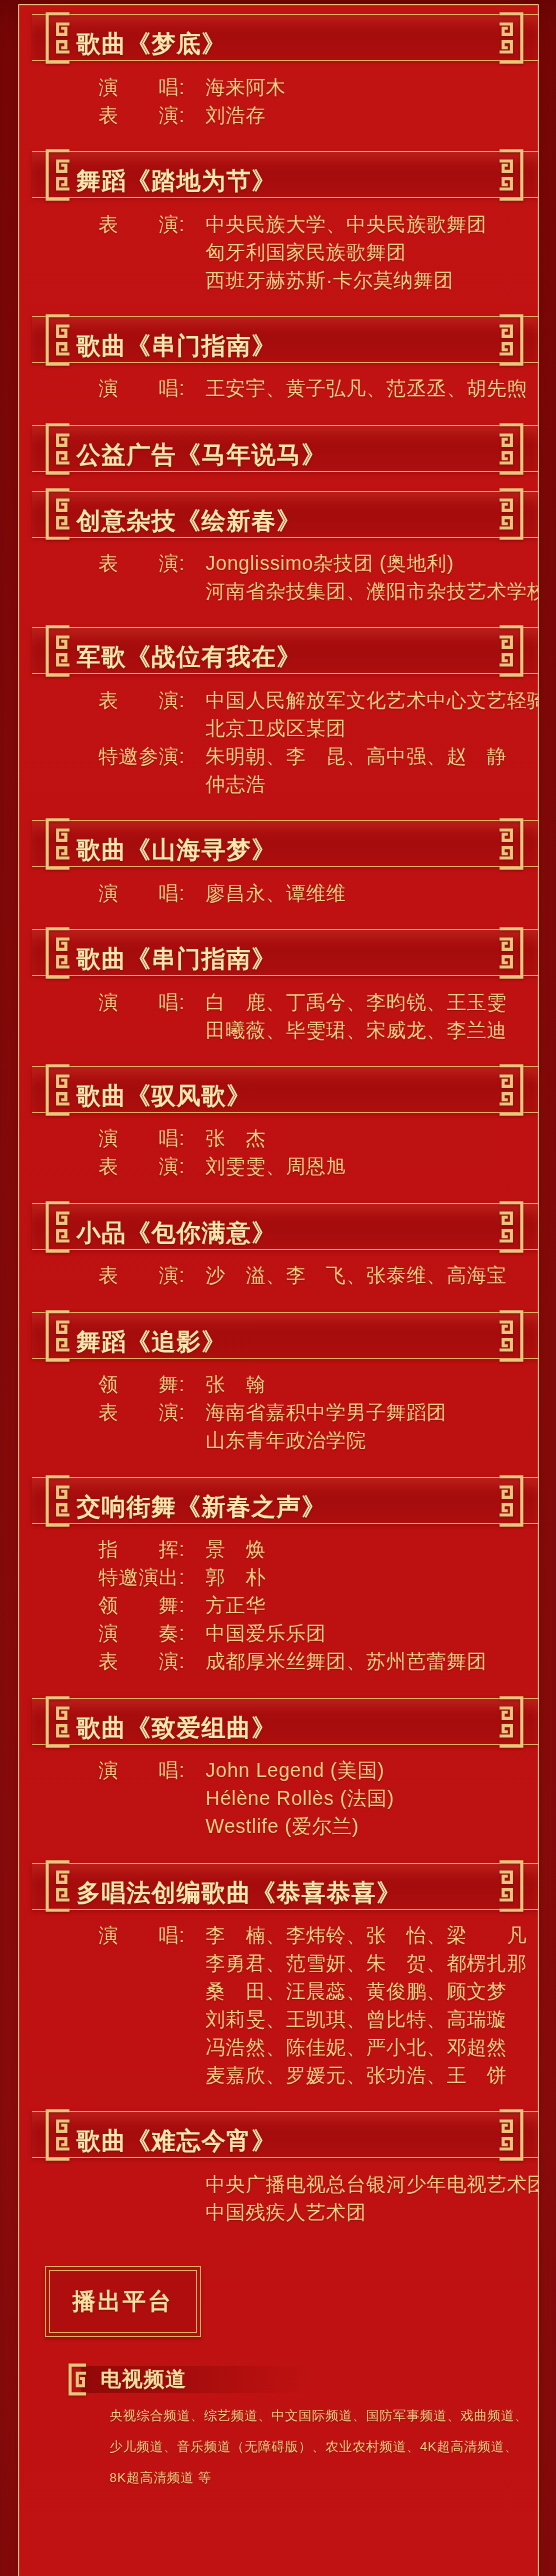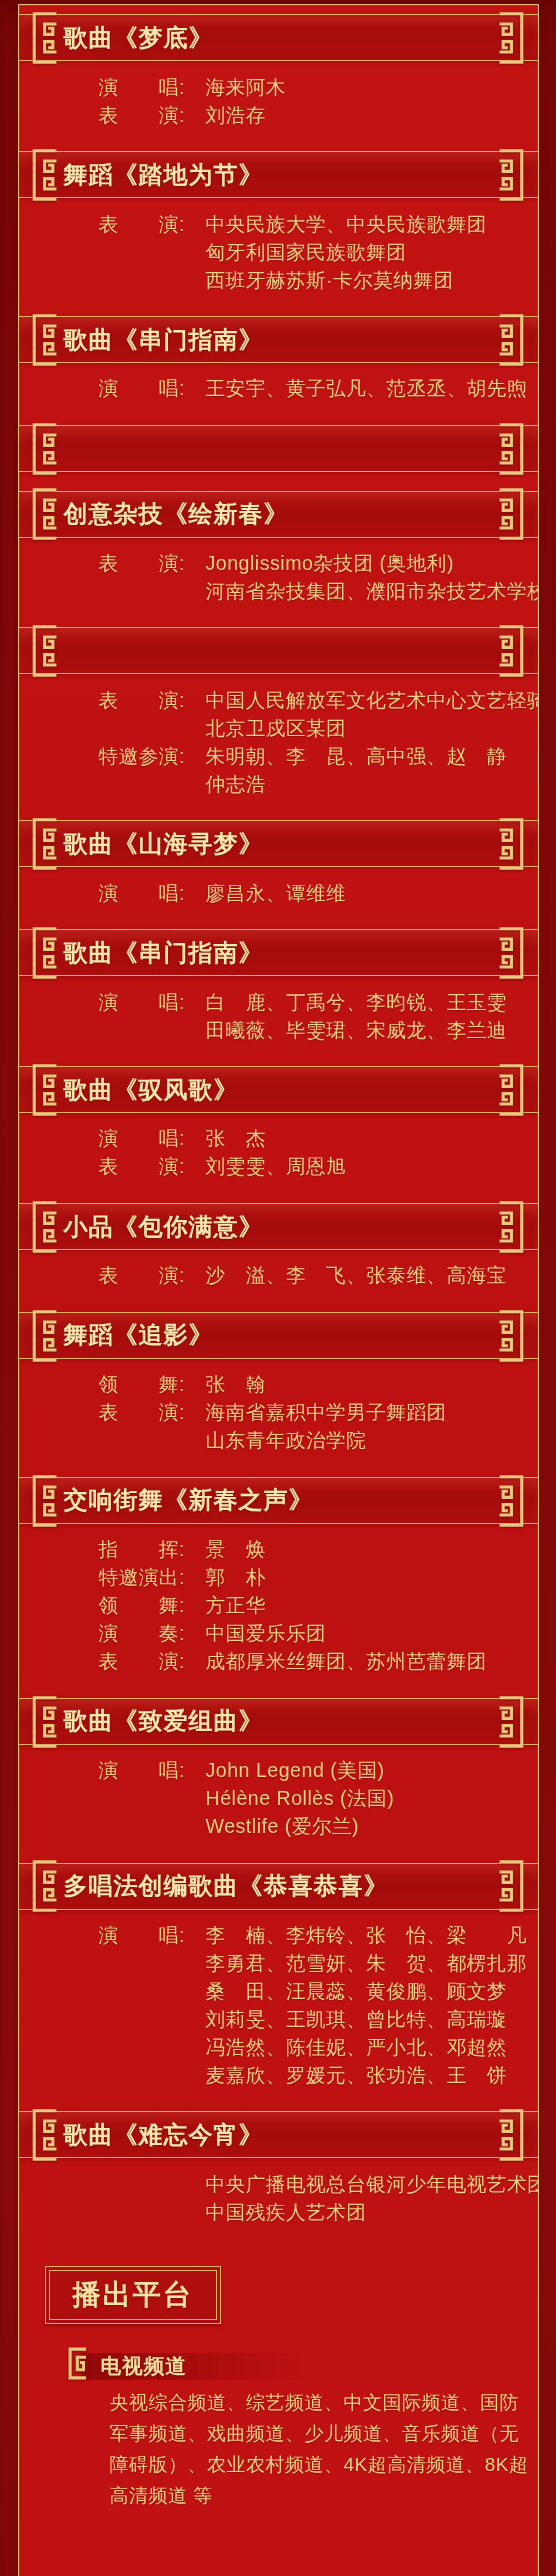--- a/index.html
+++ b/index.html
@@ -9,52 +9,52 @@
   .page::after{content:"";position:absolute;inset:0;pointer-events:none;
         box-shadow:inset 20.6px 0 41px rgba(60,0,0,.35), inset -20.6px 0 41px rgba(60,0,0,.35);}
   
   .panel{position:absolute;top:4.1px;left:17.5px;right:17.5px;bottom:192px;
          background:linear-gradient(180deg,#c21313 0%,#bd1010 50%,#c01212 100%);
          border:1.5px solid #e8c27c;border-top-width:1px;border-radius:0 0 36px 36px;
          box-shadow:0 0 9.3px rgba(60,0,0,.4), inset 0 0 0 0.5px rgba(255,230,170,.18);
          padding-top:9.3px;overflow:hidden;z-index:2;}
   
   .program{margin-bottom:18.5px;}
-  .banner{position:relative;height:45px;display:flex;align-items:center;
+  .banner{position:relative;height:45px;display:flex;align-items:flex-end;
           background:linear-gradient(180deg,#b51212 0%,#a50c0c 45%,#ad0e0e 100%);
           border-top:1px solid #e2b163;border-bottom:1px solid #e2b163;
-          box-shadow:0 2.1px 4.1px rgba(80,0,0,.35), inset 0 7.2px 9.3px rgba(255,190,120,.08);}
+          box-shadow:0 2.1px 4.1px rgba(80,0,0,.35), inset 0 7.2px 9.3px rgba(255,190,120,.08);margin-left:13px;}
   .banner .title{margin:0 0 0 45px;font-size:24px;font-weight:bold;color:#f8e7ae;
           letter-spacing:1px;text-shadow:0 1px 1.5px rgba(90,20,0,.65);}
   .bracket{position:absolute;top:-4.1px;height:54px;width:31px;stroke:#eac67e;stroke-width:6;
            fill:none;filter:drop-shadow(0 1px 1px rgba(80,10,0,.5));}
   .bracket.l{left:8.2px;}
   .bracket.r{right:8.2px;transform:scaleX(-1);}
   
   .credits{padding:11.3px 10.3px 4.1px 45px;}
   .credits.empty{padding:0;}
   .credit-line{font-size:19.6px;line-height:28px;color:#f2d088;letter-spacing:0.5px;
                text-shadow:0 0.5px 1px rgba(90,20,0,.5);white-space:nowrap;margin-left:35px;}
   .credit-line .lab{display:inline-block;width:107px;color:#f2d088;}
   
   .pf-section{margin-top:36px;}
   .pf-frame{display:inline-block;margin-left:26px;border:1px solid #e0b264;padding:3.1px;
             background:rgba(150,8,8,.35);box-shadow:0 1.5px 3.1px rgba(80,0,0,.4);}
-  .pf-inner{border:1px solid #e0b264;padding:5px 23px;font-size:28px;font-weight:bold;
+  .pf-inner{border:1px solid #e0b264;padding:15px 23px;font-size:23px;font-weight:bold;
             color:#f6e2a4;letter-spacing:2.1px;text-shadow:0 1px 1.5px rgba(90,20,0,.6);}
   .pf-groups{margin-top:28px;}
   .pf-group{margin-bottom:23px;}
-  .pf-sub{position:relative;height:28px;display:flex;align-items:flex-end;margin-bottom:7.2px;}
+  .pf-sub{position:relative;height:28px;display:flex;align-items:center;margin-bottom:7.2px;}
   .pf-sub .bar{position:absolute;left:62px;top:1px;height:27px;width:268px;
                background:linear-gradient(90deg,rgba(140,7,7,.9),rgba(140,7,7,0) 85%);}
   .pf-icon{position:relative;margin-left:47px;width:21.6px;height:33px;stroke:#eac67e;
            stroke-width:6;fill:none;filter:drop-shadow(0 1px 1px rgba(80,10,0,.5));}
   .pf-name{position:relative;margin-left:13.4px;font-size:20.6px;font-weight:bold;color:#f5dfa0;
            letter-spacing:1px;text-shadow:0 1px 1.5px rgba(90,20,0,.6);}
-  .pf-items{margin:0 0 0 91px;width:422px;font-size:19px;line-height:31px;color:#f2d088;
+  .pf-items{margin:0 0 0 91px;width:422px;font-size:13px;line-height:31px;color:#f2d088;
             letter-spacing:0.5px;text-shadow:0 0.5px 1px rgba(90,20,0,.5);}
 </style>
 </head>
 <body>
 
 <div class="page">
 
   <div class="panel">
 
     <div id="program-list">
@@ -126,20 +126,21 @@
       <svg class="bracket l" viewBox="0 0 60 104" aria-hidden="true">
         <path d="M57 5 H14 V99 H57"></path>
         <path d="M57 25 H34 V45 H50 V33 H41"></path>
         <path d="M57 79 H34 V59 H50 V71 H41"></path>
       </svg>
       <svg class="bracket r" viewBox="0 0 60 104" aria-hidden="true">
         <path d="M57 5 H14 V99 H57"></path>
         <path d="M57 25 H34 V45 H50 V33 H41"></path>
         <path d="M57 79 H34 V59 H50 V71 H41"></path>
       </svg>
+      <h2 class="title">公益广告《马年说马》</h2>
     </div>
     <div class="credits empty"></div>
   </section>
 
   <section class="program">
     <div class="banner">
       <svg class="bracket l" viewBox="0 0 60 104" aria-hidden="true">
         <path d="M57 5 H14 V99 H57"></path>
         <path d="M57 25 H34 V45 H50 V33 H41"></path>
         <path d="M57 79 H34 V59 H50 V71 H41"></path>
@@ -163,20 +164,21 @@
       <svg class="bracket l" viewBox="0 0 60 104" aria-hidden="true">
         <path d="M57 5 H14 V99 H57"></path>
         <path d="M57 25 H34 V45 H50 V33 H41"></path>
         <path d="M57 79 H34 V59 H50 V71 H41"></path>
       </svg>
       <svg class="bracket r" viewBox="0 0 60 104" aria-hidden="true">
         <path d="M57 5 H14 V99 H57"></path>
         <path d="M57 25 H34 V45 H50 V33 H41"></path>
         <path d="M57 79 H34 V59 H50 V71 H41"></path>
       </svg>
+      <h2 class="title">军歌《战位有我在》</h2>
     </div>
     <div class="credits">
   <div class="credit-line"><span class="lab">表　　演:</span><span class="val">中国人民解放军文化艺术中心文艺轻骑队</span></div>
 
   <div class="credit-line"><span class="lab"></span><span class="val">北京卫戍区某团</span></div>
 
   <div class="credit-line"><span class="lab">特邀参演:</span><span class="val">朱明朝、李　昆、高中强、赵　静</span></div>
 
   <div class="credit-line"><span class="lab"></span><span class="val">仲志浩</span></div>
 </div>

